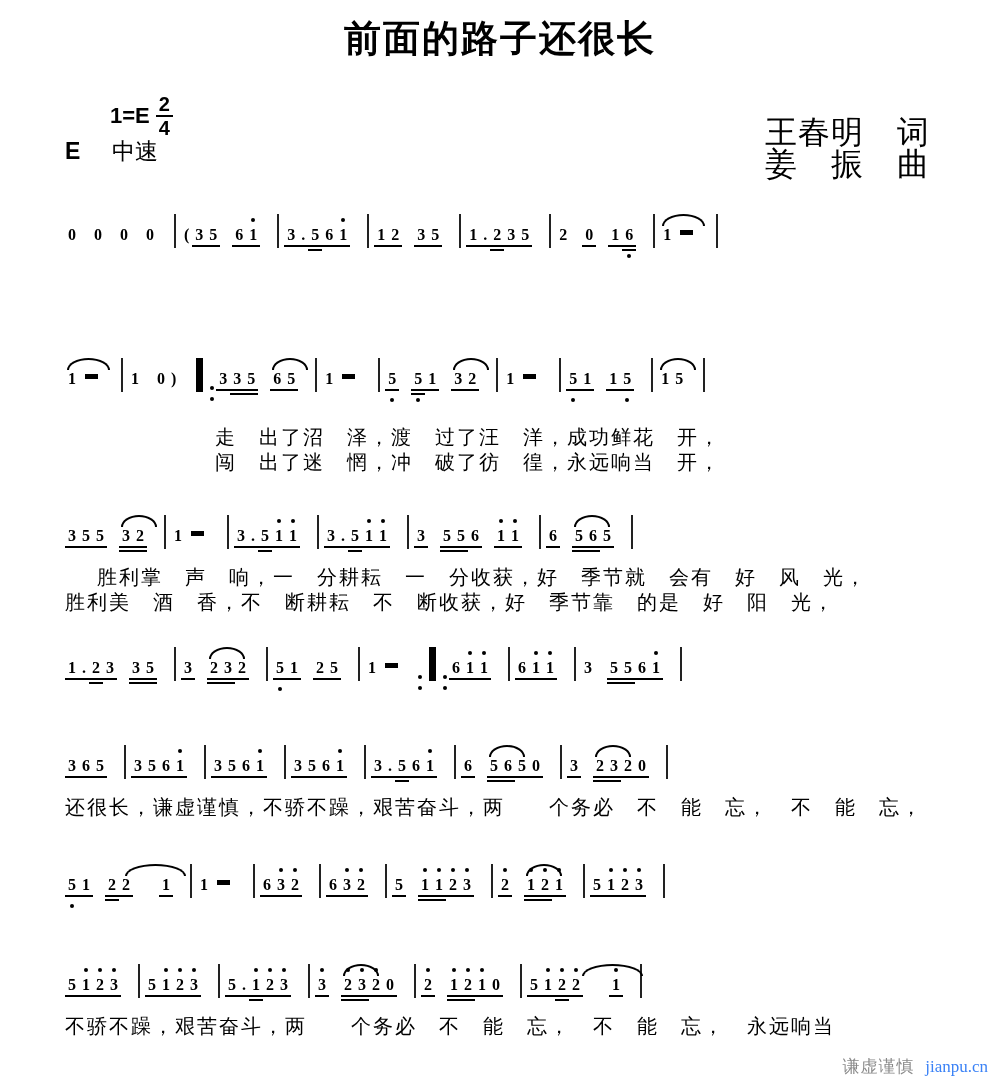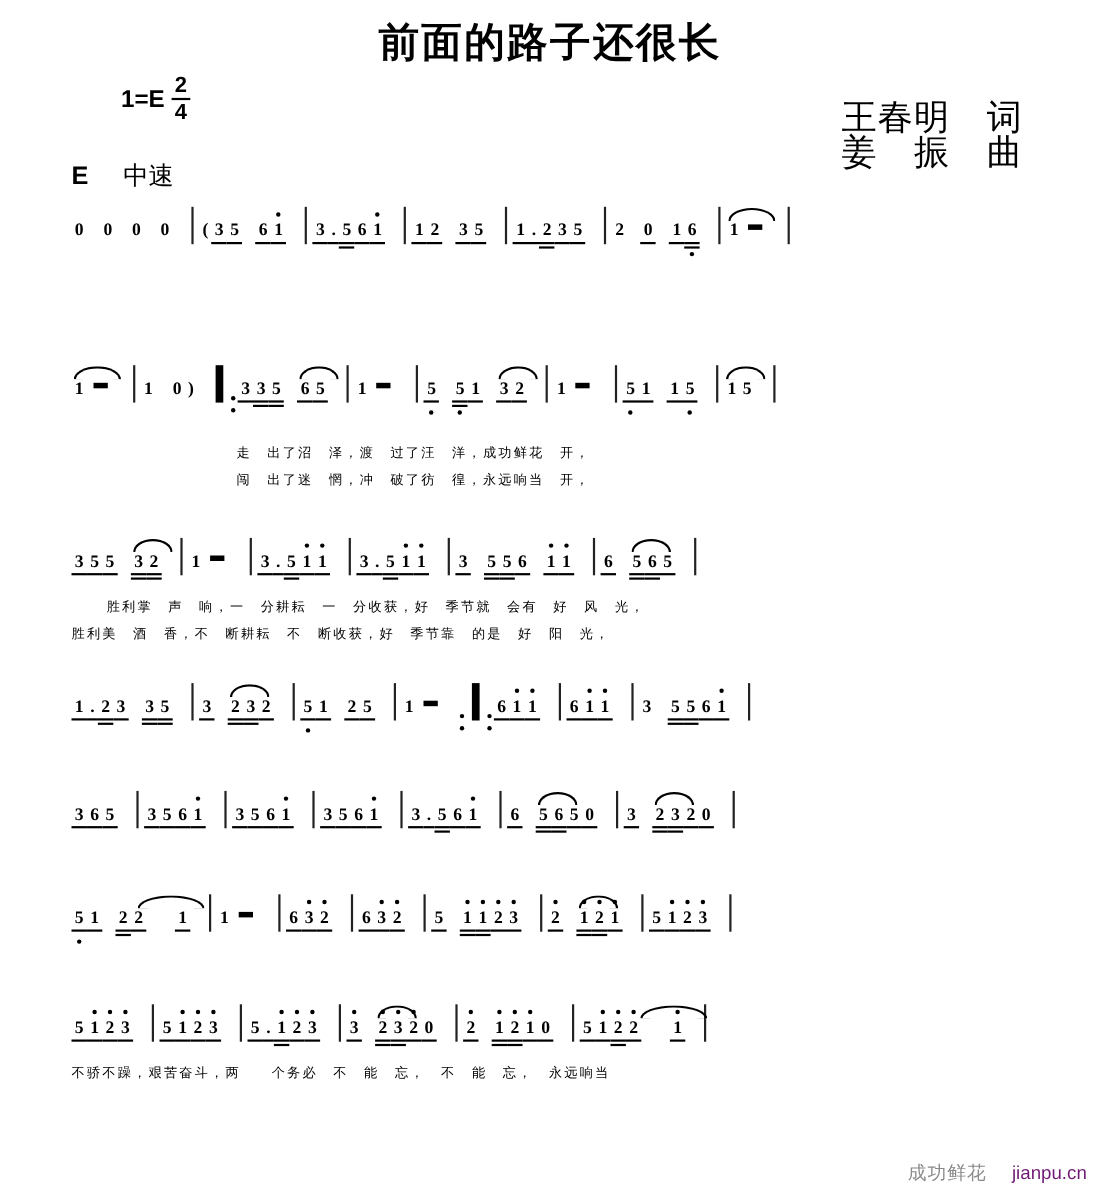--- a/index.html
+++ b/index.html
@@ -1,29 +1,29 @@
 <!DOCTYPE html>
 <html><head>
 <meta charset="utf-8">
 <style>
   html,body{margin:0;padding:0;background:#fff;}
   body{width:1000px;height:1088px;overflow:hidden;position:relative;
        font-family:"Liberation Serif","DejaVu Serif",serif;color:#000;}
   .page{position:relative;width:100%;height:100%;padding-top:10px;box-sizing:border-box;}
 
-  h1.title{margin:4px 0 0;text-align:center;font-size:37px;font-weight:bold;letter-spacing:2px;}
+  h1.title{margin:4px 0 26px;text-align:center;font-size:37px;font-weight:bold;letter-spacing:2px;}
 
   .head{position:relative;height:108px;margin:0 65px;}
   .keyrow{position:absolute;left:45px;top:4px;font-size:22px;font-weight:bold;
           font-family:"Liberation Sans","DejaVu Sans",sans-serif;display:flex;align-items:center;gap:6px;}
   .frac{display:inline-flex;flex-direction:column;align-items:center;line-height:1;font-size:20px;font-weight:bold;}
   .frac .num{border-bottom:2px solid #000;padding:0 3px 1px;}
   .frac .den{padding-top:1px;}
   .credits{position:absolute;right:5px;top:26px;text-align:left;font-size:32px;line-height:32px;letter-spacing:1px;}
-  .temporow{position:absolute;left:0;top:80px;font-size:23px;}
+  .temporow{position:absolute;left:0;top:46px;font-size:23px;}
   .temporow .sec{font-family:"Liberation Sans","DejaVu Sans",sans-serif;font-weight:bold;margin-right:26px;}
 
   .score{margin:0 0 0 65px;}
   .system{white-space:nowrap;}
   .sys-0{margin-top:2px;}
   .sys-1{margin-top:80px;}
   .sys-2{margin-top:26px;}
   .sys-3{margin-top:18px;}
   .sys-4{margin-top:18px;}
   .sys-5{margin-top:30px;}
@@ -40,26 +40,26 @@
   .nt .l1{left:0;right:0;bottom:-4px;height:2px;background:#000;}
   .nt .l2{left:0;right:0;bottom:-8px;height:2px;background:#000;}
   .arc{position:absolute;top:-13px;height:10px;border:2px solid #000;border-bottom:none;
        border-radius:50% 50% 0 0 / 100% 100% 0 0;}
 
   .bar{display:inline-block;width:2px;height:34px;background:#222;vertical-align:-8px;margin:0 5px;}
   .bar.thick{width:7px;background:#000;}
   .rdots{display:inline-flex;flex-direction:column;justify-content:center;gap:7px;height:30px;vertical-align:-6px;margin:0 2px;}
   .rdots i{width:4px;height:4px;background:#000;border-radius:50%;display:block;}
 
-  .lyric{font-size:12px;line-height:25px;letter-spacing:2px;font-weight:normal;}
+  .lyric{font-size:20px;line-height:25px;letter-spacing:2px;font-weight:normal;}
 
   .watermark{position:absolute;right:12px;bottom:10px;font-size:17px;
              font-family:"Liberation Sans","DejaVu Sans",sans-serif;}
   .wm-gray{color:#8a8a8a;letter-spacing:1px;}
-  .wm-red{color:#701a75;margin-left:18px;}
+  .wm-red{color:#3b82f6;margin-left:6px;font-family:Liberation Serif, serif;}
 </style>
 </head>
 <body>
 
 <div class="page">
   <h1 class="title">前面的路子还很长</h1>
 
   <div class="head">
     <div class="keyrow">
       <span>1=E</span>
@@ -99,27 +99,28 @@
         <div class="melody"><span class="item"><span class="nt"><span class="g">1</span><i class="l1"></i></span><span class="nt"><span class="g">.</span><i class="l1"></i></span><span class="nt"><span class="g">2</span><i class="l1"></i><i class="l2"></i></span><span class="nt"><span class="g">3</span><i class="l1"></i></span></span><span class="item"><span class="nt"><span class="g">3</span><i class="l1"></i><i class="l2"></i></span><span class="nt"><span class="g">5</span><i class="l1"></i><i class="l2"></i></span></span><span class="bar"></span><span class="item"><span class="nt"><span class="g">3</span><i class="l1"></i></span></span><span class="item"><span class="nt"><span class="g">2</span><i class="l1"></i><i class="l2"></i></span><span class="nt"><span class="g">3</span><i class="l1"></i><i class="l2"></i></span><span class="nt"><span class="g">2</span><i class="l1"></i></span><i class="arc" style="left: 2px; width: 32px;"></i></span><span class="bar"></span><span class="item"><span class="nt"><span class="g">5</span><i class="dd"></i><i class="l1"></i></span><span class="nt"><span class="g">1</span><i class="l1"></i></span></span><span class="item"><span class="nt"><span class="g">2</span><i class="l1"></i></span><span class="nt"><span class="g">5</span><i class="l1"></i></span></span><span class="bar"></span><span class="item"><span class="nt"><span class="g">1</span></span><span class="nt"><span class="g dash"></span></span></span><span class="rdots">
             <i></i>
             <i></i>
           </span><span class="bar thick"></span><span class="rdots">
             <i></i>
             <i></i>
           </span><span class="item"><span class="nt"><span class="g">6</span><i class="l1"></i></span><span class="nt"><span class="g">1</span><i class="du"></i><i class="l1"></i></span><span class="nt"><span class="g">1</span><i class="du"></i><i class="l1"></i></span></span><span class="bar"></span><span class="item"><span class="nt"><span class="g">6</span><i class="l1"></i></span><span class="nt"><span class="g">1</span><i class="du"></i><i class="l1"></i></span><span class="nt"><span class="g">1</span><i class="du"></i><i class="l1"></i></span></span><span class="bar"></span><span class="item"><span class="nt"><span class="g">3</span></span></span><span class="item"><span class="nt"><span class="g">5</span><i class="l1"></i><i class="l2"></i></span><span class="nt"><span class="g">5</span><i class="l1"></i><i class="l2"></i></span><span class="nt"><span class="g">6</span><i class="l1"></i></span><span class="nt"><span class="g">1</span><i class="du"></i><i class="l1"></i></span></span><span class="bar"></span></div>
       </div>
       <div class="system sys-4">
         <div class="melody"><span class="item"><span class="nt"><span class="g">3</span><i class="l1"></i></span><span class="nt"><span class="g">6</span><i class="l1"></i></span><span class="nt"><span class="g">5</span><i class="l1"></i></span></span><span class="bar"></span><span class="item"><span class="nt"><span class="g">3</span><i class="l1"></i></span><span class="nt"><span class="g">5</span><i class="l1"></i></span><span class="nt"><span class="g">6</span><i class="l1"></i></span><span class="nt"><span class="g">1</span><i class="du"></i><i class="l1"></i></span></span><span class="bar"></span><span class="item"><span class="nt"><span class="g">3</span><i class="l1"></i></span><span class="nt"><span class="g">5</span><i class="l1"></i></span><span class="nt"><span class="g">6</span><i class="l1"></i></span><span class="nt"><span class="g">1</span><i class="du"></i><i class="l1"></i></span></span><span class="bar"></span><span class="item"><span class="nt"><span class="g">3</span><i class="l1"></i></span><span class="nt"><span class="g">5</span><i class="l1"></i></span><span class="nt"><span class="g">6</span><i class="l1"></i></span><span class="nt"><span class="g">1</span><i class="du"></i><i class="l1"></i></span></span><span class="bar"></span><span class="item"><span class="nt"><span class="g">3</span><i class="l1"></i></span><span class="nt"><span class="g">.</span><i class="l1"></i></span><span class="nt"><span class="g">5</span><i class="l1"></i><i class="l2"></i></span><span class="nt"><span class="g">6</span><i class="l1"></i></span><span class="nt"><span class="g">1</span><i class="du"></i><i class="l1"></i></span></span><span class="bar"></span><span class="item"><span class="nt"><span class="g">6</span><i class="l1"></i></span></span><span class="item"><span class="nt"><span class="g">5</span><i class="l1"></i><i class="l2"></i></span><span class="nt"><span class="g">6</span><i class="l1"></i><i class="l2"></i></span><span class="nt"><span class="g">5</span><i class="l1"></i></span><span class="nt"><span class="g">0</span><i class="l1"></i></span><i class="arc" style="left: 2px; width: 32px;"></i></span><span class="bar"></span><span class="item"><span class="nt"><span class="g">3</span><i class="l1"></i></span></span><span class="item"><span class="nt"><span class="g">2</span><i class="l1"></i><i class="l2"></i></span><span class="nt"><span class="g">3</span><i class="l1"></i><i class="l2"></i></span><span class="nt"><span class="g">2</span><i class="l1"></i></span><span class="nt"><span class="g">0</span><i class="l1"></i></span><i class="arc" style="left: 2px; width: 32px;"></i></span><span class="bar"></span></div>
+        <div class="lyric" style="padding-left: 0px;">还很长，谦虚谨慎，不骄不躁，艰苦奋斗，两　　个务必　不　能　忘，　不　能　忘，</div>
       </div>
       <div class="system sys-5">
         <div class="melody"><span class="item"><span class="nt"><span class="g">5</span><i class="dd"></i><i class="l1"></i></span><span class="nt"><span class="g">1</span><i class="l1"></i></span></span><span class="item"><span class="nt"><span class="g">2</span><i class="l1"></i><i class="l2"></i></span><span class="nt"><span class="g">2</span><i class="l1"></i></span><span class="nt sp"></span><span class="nt"><span class="g">1</span><i class="l1"></i></span><i class="arc" style="left: 20px; width: 57px;"></i></span><span class="bar"></span><span class="item"><span class="nt"><span class="g">1</span></span><span class="nt"><span class="g dash"></span></span></span><span class="bar"></span><span class="item"><span class="nt"><span class="g">6</span><i class="l1"></i></span><span class="nt"><span class="g">3</span><i class="du"></i><i class="l1"></i></span><span class="nt"><span class="g">2</span><i class="du"></i><i class="l1"></i></span></span><span class="bar"></span><span class="item"><span class="nt"><span class="g">6</span><i class="l1"></i></span><span class="nt"><span class="g">3</span><i class="du"></i><i class="l1"></i></span><span class="nt"><span class="g">2</span><i class="du"></i><i class="l1"></i></span></span><span class="bar"></span><span class="item"><span class="nt"><span class="g">5</span><i class="l1"></i></span></span><span class="item"><span class="nt"><span class="g">1</span><i class="du"></i><i class="l1"></i><i class="l2"></i></span><span class="nt"><span class="g">1</span><i class="du"></i><i class="l1"></i><i class="l2"></i></span><span class="nt"><span class="g">2</span><i class="du"></i><i class="l1"></i></span><span class="nt"><span class="g">3</span><i class="du"></i><i class="l1"></i></span></span><span class="bar"></span><span class="item"><span class="nt"><span class="g">2</span><i class="du"></i><i class="l1"></i></span></span><span class="item"><span class="nt"><span class="g">1</span><i class="du"></i><i class="l1"></i><i class="l2"></i></span><span class="nt"><span class="g">2</span><i class="du"></i><i class="l1"></i><i class="l2"></i></span><span class="nt"><span class="g">1</span><i class="du"></i><i class="l1"></i></span><i class="arc" style="left: 2px; width: 32px;"></i></span><span class="bar"></span><span class="item"><span class="nt"><span class="g">5</span><i class="l1"></i></span><span class="nt"><span class="g">1</span><i class="du"></i><i class="l1"></i></span><span class="nt"><span class="g">2</span><i class="du"></i><i class="l1"></i></span><span class="nt"><span class="g">3</span><i class="du"></i><i class="l1"></i></span></span><span class="bar"></span></div>
       </div>
       <div class="system sys-6">
         <div class="melody"><span class="item"><span class="nt"><span class="g">5</span><i class="l1"></i></span><span class="nt"><span class="g">1</span><i class="du"></i><i class="l1"></i></span><span class="nt"><span class="g">2</span><i class="du"></i><i class="l1"></i></span><span class="nt"><span class="g">3</span><i class="du"></i><i class="l1"></i></span></span><span class="bar"></span><span class="item"><span class="nt"><span class="g">5</span><i class="l1"></i></span><span class="nt"><span class="g">1</span><i class="du"></i><i class="l1"></i></span><span class="nt"><span class="g">2</span><i class="du"></i><i class="l1"></i></span><span class="nt"><span class="g">3</span><i class="du"></i><i class="l1"></i></span></span><span class="bar"></span><span class="item"><span class="nt"><span class="g">5</span><i class="l1"></i></span><span class="nt"><span class="g">.</span><i class="l1"></i></span><span class="nt"><span class="g">1</span><i class="du"></i><i class="l1"></i><i class="l2"></i></span><span class="nt"><span class="g">2</span><i class="du"></i><i class="l1"></i></span><span class="nt"><span class="g">3</span><i class="du"></i><i class="l1"></i></span></span><span class="bar"></span><span class="item"><span class="nt"><span class="g">3</span><i class="du"></i><i class="l1"></i></span></span><span class="item"><span class="nt"><span class="g">2</span><i class="du"></i><i class="l1"></i><i class="l2"></i></span><span class="nt"><span class="g">3</span><i class="du"></i><i class="l1"></i><i class="l2"></i></span><span class="nt"><span class="g">2</span><i class="du"></i><i class="l1"></i></span><span class="nt"><span class="g">0</span><i class="l1"></i></span><i class="arc" style="left: 2px; width: 32px;"></i></span><span class="bar"></span><span class="item"><span class="nt"><span class="g">2</span><i class="du"></i><i class="l1"></i></span></span><span class="item"><span class="nt"><span class="g">1</span><i class="du"></i><i class="l1"></i><i class="l2"></i></span><span class="nt"><span class="g">2</span><i class="du"></i><i class="l1"></i><i class="l2"></i></span><span class="nt"><span class="g">1</span><i class="du"></i><i class="l1"></i></span><span class="nt"><span class="g">0</span><i class="l1"></i></span></span><span class="bar"></span><span class="item"><span class="nt"><span class="g">5</span><i class="l1"></i></span><span class="nt"><span class="g">1</span><i class="du"></i><i class="l1"></i></span><span class="nt"><span class="g">2</span><i class="du"></i><i class="l1"></i><i class="l2"></i></span><span class="nt"><span class="g">2</span><i class="du"></i><i class="l1"></i></span><span class="nt sp"></span><span class="nt"><span class="g">1</span><i class="du"></i><i class="l1"></i></span><i class="arc" style="left: 55px; width: 57px;"></i></span><span class="bar"></span></div>
         <div class="lyric" style="padding-left: 0px;">不骄不躁，艰苦奋斗，两　　个务必　不　能　忘，　不　能　忘，　永远响当</div>
       </div>
     </div>
 
   <div class="watermark">
-    <span class="wm-gray">成功鲜花</span>
+    <span class="wm-gray">谦虚谨慎</span>
     <span class="wm-red">jianpu.cn</span>
   </div>
 </div>
 
 </body></html>

